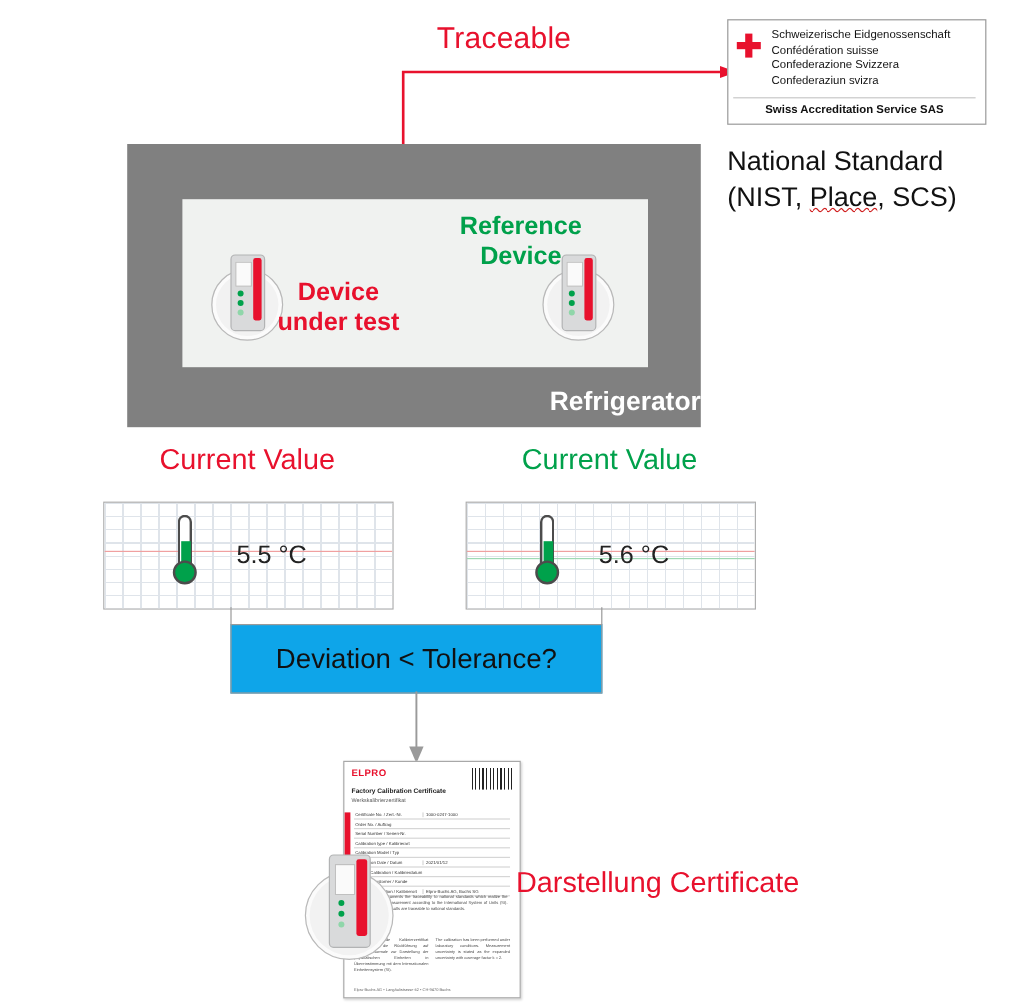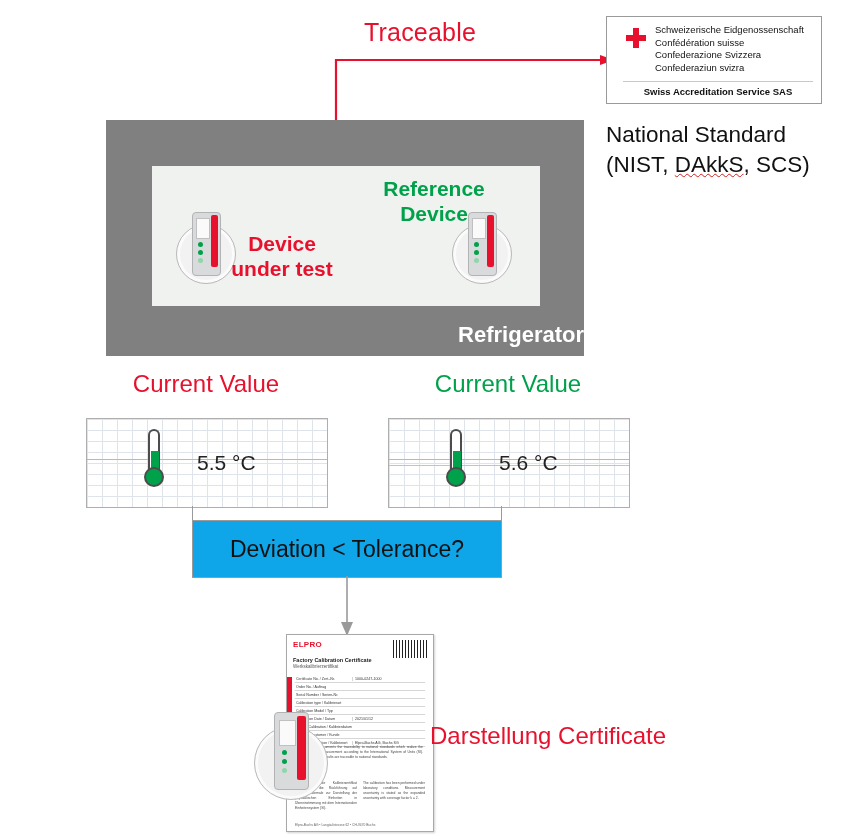--- a/index.html
+++ b/index.html
@@ -29,21 +29,21 @@
     letter-spacing: .2px;
   }
 
   
   #swiss-box {
     left: 606px; top: 16px;
     width: 216px; height: 88px;
     border: 1px solid #9a9a9a;
     background: #ffffff;
     box-sizing: border-box;
-    padding: 6px 8px 4px 16px;
+    padding: 6px 8px 4px 4px;
   }
   #swiss-box .flagrow {
     display: flex;
     align-items: flex-start;
     gap: 6px;
   }
   #swiss-flag {
     width: 26px; height: 26px;
     background: #ffffff;
     position: relative;
@@ -410,21 +410,21 @@
         <div>Confederazione Svizzera</div>
         <div>Confederaziun svizra</div>
       </div>
     </div>
     <div id="swiss-sas">Swiss Accreditation Service SAS</div>
   </div>
 
   <div class="abs" id="national-standard">
     <div>National Standard</div>
     <div>
-      <span>(NIST, </span><span class="squiggle">DAkkS</span><span>, SCS)</span>
+      <span>(NIST, </span><span class="squiggle">Place</span><span>, SCS)</span>
     </div>
   </div>
 
   <div class="abs" id="refrigerator"></div>
   <div class="abs" id="refrigerator-inner"></div>
 
   <div class="logger" style="left:176px; top:212px;">
     <div class="disc"></div>
     <div class="body"></div>
     <div class="screen"></div>

